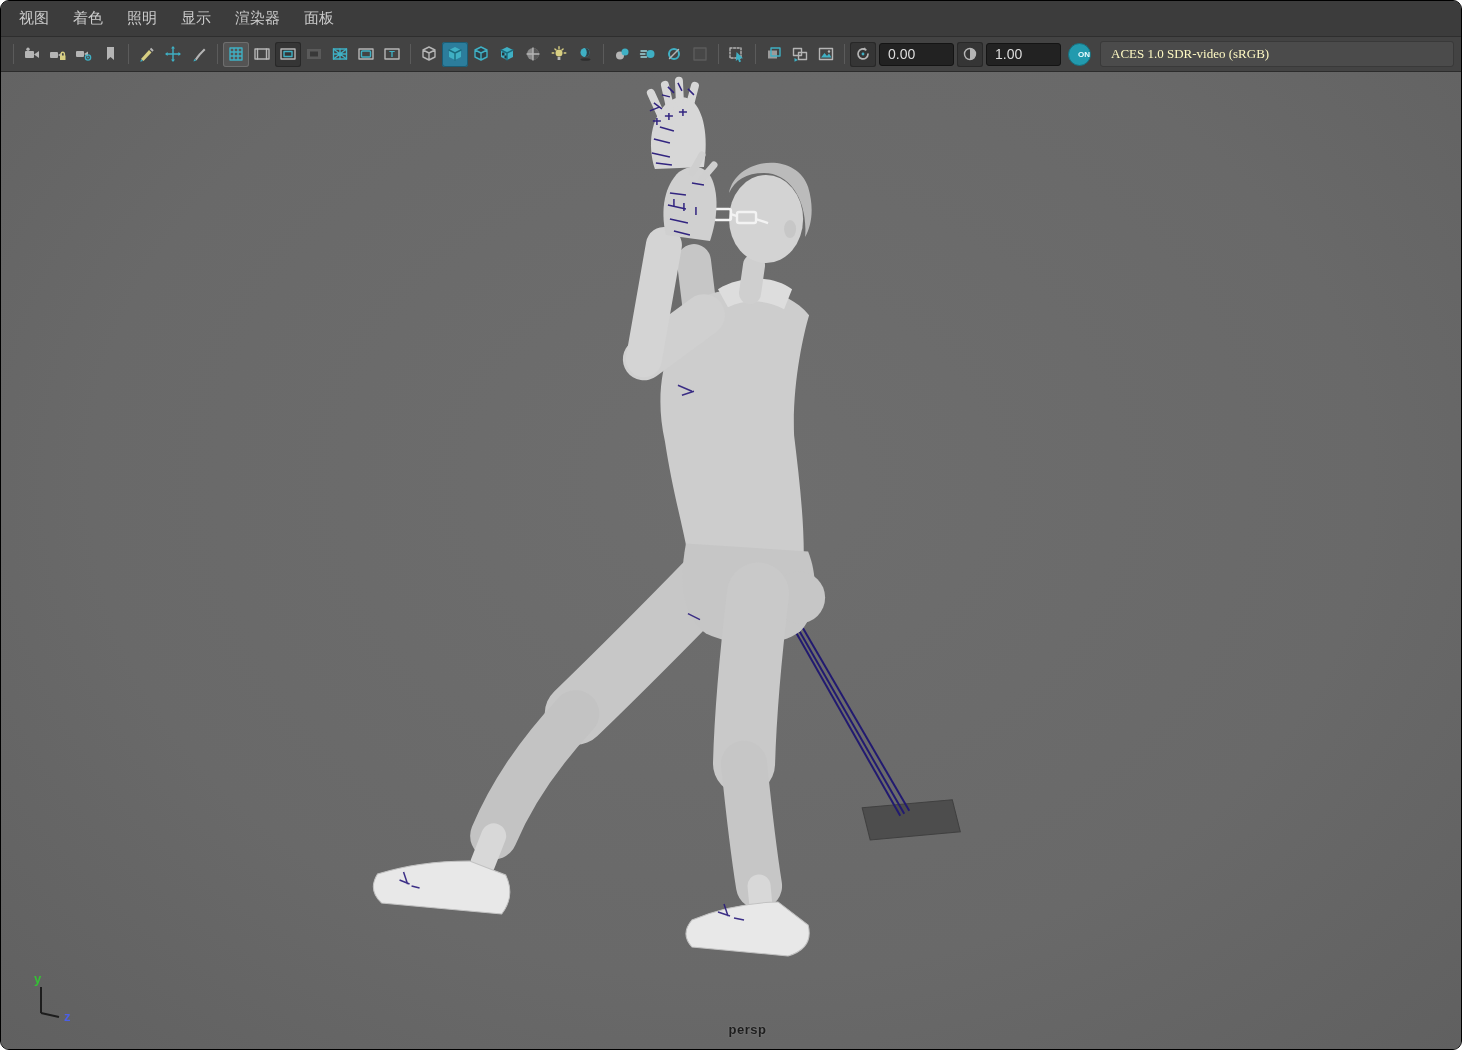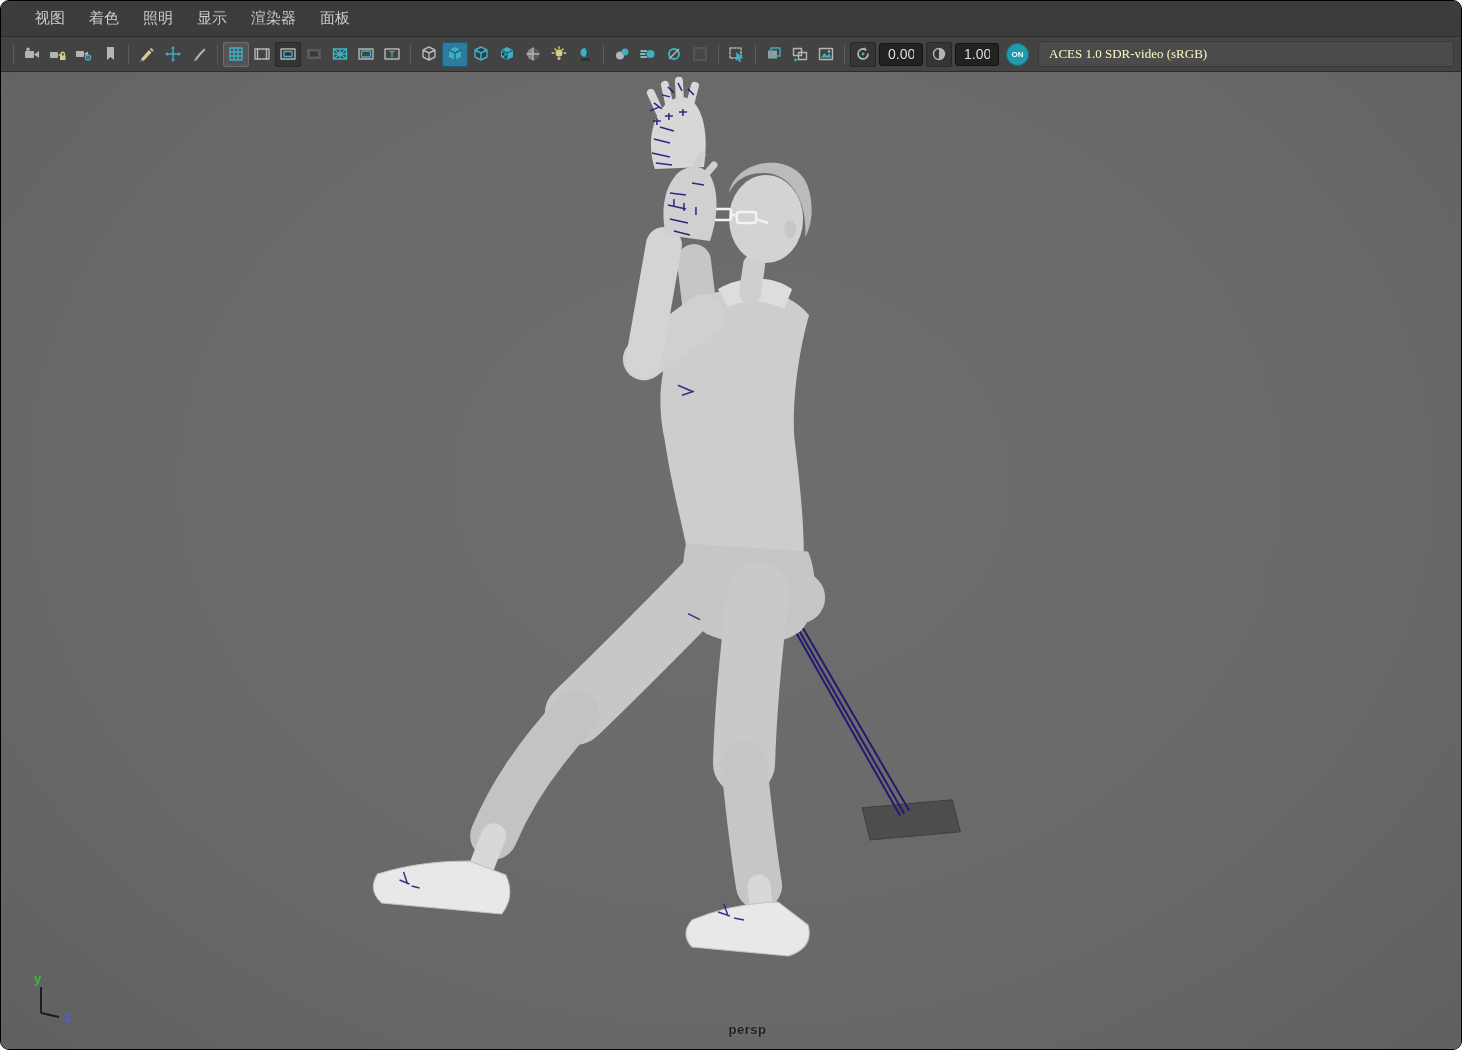--- a/index.html
+++ b/index.html
@@ -9,21 +9,21 @@
     --axis-y:#35c135; --axis-z:#4b5fe8;
   }
   *{box-sizing:border-box;margin:0;padding:0}
   html,body{width:1462px;height:1050px;overflow:hidden;background:#ffffff;
     font-family:"Liberation Sans","DejaVu Sans",sans-serif;}
   .window{width:1462px;height:1050px;border:1px solid #000;border-radius:9px;
     overflow:hidden;display:flex;flex-direction:column;background:var(--viewport-bg);}
 
   
   .menubar{height:36px;background:var(--menubar-bg);display:flex;align-items:center;
-    padding:0 22px;border-bottom:1px solid #2e2e2e;flex:none;}
+    padding:0 6px;border-bottom:1px solid #2e2e2e;flex:none;}
   .menu-item{color:var(--text-light);font-size:15px;padding:0 12px;height:100%;
     display:flex;align-items:center;cursor:default;}
 
   
   .toolbar{height:35px;background:var(--toolbar-bg);display:flex;align-items:center;
     padding:0 7px;border-bottom:1px solid #2c2c2c;flex:none;}
   .tbtn{width:26px;height:25px;display:flex;align-items:center;justify-content:center;
     border-radius:3px;flex:none;}
   .tbtn.active{background:var(--active-bg);box-shadow:inset 0 0 0 1px #1b5c74;}
   .tbtn.framed{background:#545454;box-shadow:inset 0 0 0 1px #6e6e6e;}
@@ -31,26 +31,26 @@
   .sep{width:1px;height:20px;background:#5b5b5b;margin:0 5px;flex:none;}
   .icon{display:block}
   .icon *{stroke-width:1.4;stroke-linecap:round;stroke-linejoin:round;}
   .icon .s-t{stroke:var(--accent-teal);fill:none}
   .icon .s-g{stroke:var(--icon-gray);fill:none}
   .icon .f-t{fill:var(--accent-teal);stroke:none}
   .icon .f-g{fill:var(--icon-gray);stroke:none}
   .icon .f-y{fill:#d8cf82;stroke:none}
   .icon .s-y{stroke:#d8cf82;fill:none}
   .icon .f-d{fill:#2e3f46;stroke:none}
-  .num-field{width:44px;height:23px;background:var(--field-bg);border:1px solid #141414;
+  .num-field{width:75px;height:23px;background:var(--field-bg);border:1px solid #141414;
     border-radius:3px;color:#dddddd;font-size:14px;padding:0 8px;flex:none;
     font-family:"Liberation Sans","DejaVu Sans",sans-serif;outline:none;margin:0 3px;}
   .cm-badge{width:23px;height:23px;border-radius:50%;background:#229aae;
     border:1px solid #17707f;color:#eafcff;font-size:8px;font-weight:bold;
-    display:flex;align-items:center;justify-content:center;flex:none;margin:0 4px;}
+    display:flex;align-items:center;justify-content:flex-end;flex:none;margin:0 4px;}
   .colorspace{flex:1;height:26px;background:var(--colorspace-bg);border:1px solid #393939;
     border-radius:3px;margin-left:5px;display:flex;align-items:center;padding:0 10px;
     color:#fef9c3;font-size:13px;white-space:nowrap;overflow:hidden;font-family:Liberation Serif, serif;}
 
   
   .viewport{flex:1;position:relative;overflow:hidden;
     background:radial-gradient(ellipse at 50% 42%, #6e6e6e 0%, #696969 62%, #606060 100%);}
   .scene{position:absolute;inset:0;width:100%;height:100%;}
   .camera-label{position:absolute;left:0;right:0;bottom:12px;text-align:center;
     color:#1d1d1d;font-size:13px;font-weight:bold;letter-spacing:.5px;

